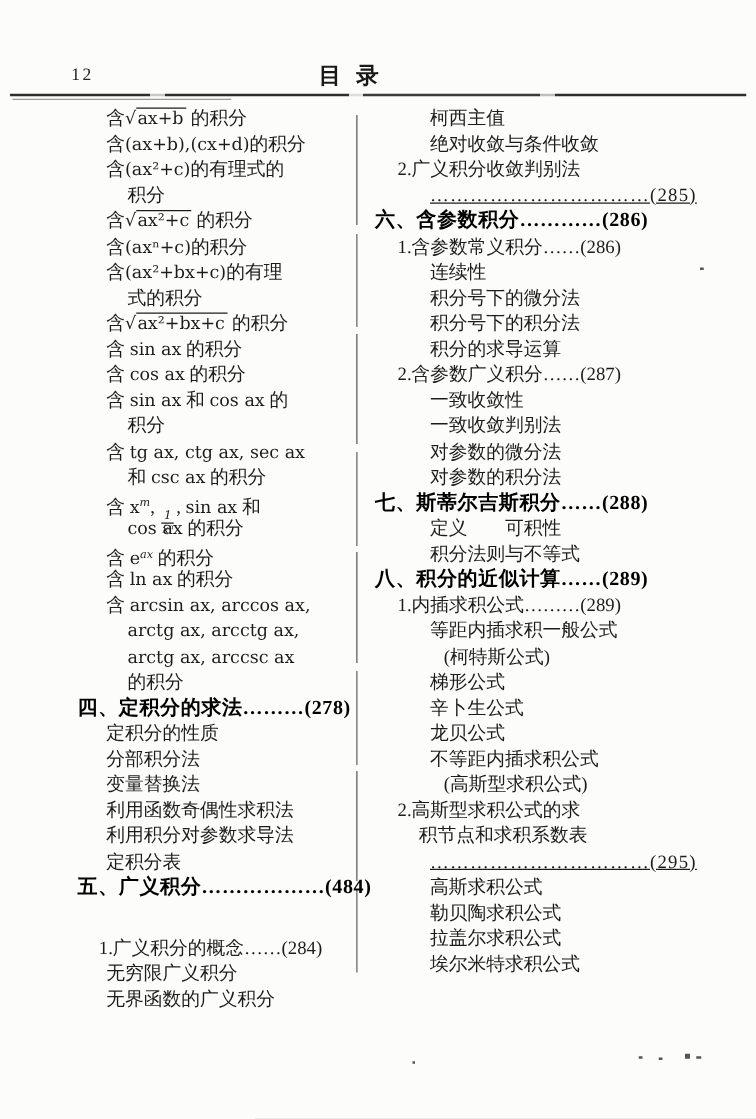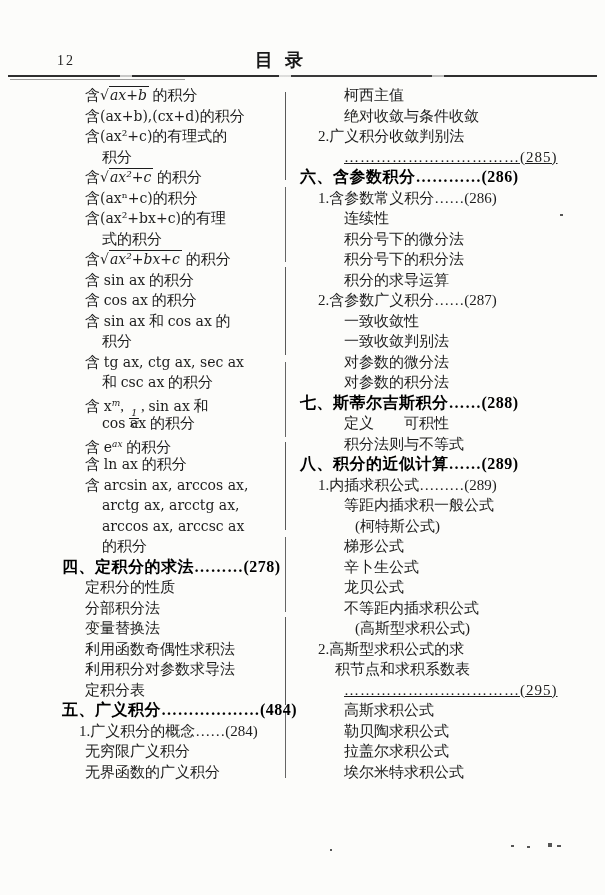--- a/index.html
+++ b/index.html
@@ -43,31 +43,31 @@
   .col{
     position:absolute;top:85px;
     font-size:15px;line-height:20.5px;color:#1c1c1c;
   }
   .col-left{left:62px;width:228px;}
   .col-right{left:300px;width:295px;}
   .line{height:20.5px;white-space:nowrap;}
   .t-heading{font-weight:bold;font-size:16px;letter-spacing:.5px;color:#000000;}
   .col-left  .t-item{padding-left:23px;}
   .col-left  .t-cont{padding-left:40px;}
-  .col-left  .t-num{padding-left:17px;}
+  .col-left  .t-num{padding-left:17px;margin-top:28px;}
   .col-right .t-item{padding-left:44px;}
   .col-right .t-cont2{padding-left:55px;}
   .col-right .t-num{padding-left:18px;}
   .col-right .t-numcont{padding-left:35px;}
   .col-right .t-dots{padding-left:44px;letter-spacing:1px;text-decoration:underline;}
   .m{font-family:"DejaVu Serif",serif;font-size:14px;}
   .sup{font-style:italic;font-family:"DejaVu Serif",serif;font-size:9px;vertical-align:5px;}
   .radsign{font-style:normal;font-family:"DejaVu Sans",sans-serif;font-size:14px;}
   .radicand{
-    font-style:italic;font-family:"DejaVu Serif",serif;font-size:14px;
+    font-family:"DejaVu Serif",serif;font-size:14px;
     border-top:1px solid #1c1c1c;padding:0 2px 0 1px;
   }
   .frac{
     display:inline-flex;flex-direction:column;align-items:center;
     vertical-align:-5px;font-size:9.5px;line-height:1.1;
     font-style:italic;font-family:"DejaVu Serif",serif;margin:0 1px;
   }
   .frac .fn{border-bottom:1px solid #1c1c1c;padding:0 2px;}
   .frac .fd{padding:0 1px;}
   .speck{position:absolute;background:#555;}
@@ -99,21 +99,21 @@
       <div class="line t-cont"><span>和 </span><span class="m">csc ax</span><span> 的积分</span></div>
       <div class="line t-item"><span>含 </span><span class="m">x</span><span class="sup">m</span><span>, </span><span class="frac">
           <span class="fn">1</span>
           <span class="fd">xⁿ</span>
         </span><span>, </span><span class="m">sin ax</span><span> 和</span></div>
       <div class="line t-cont"><span class="m">cos ax</span><span> 的积分</span></div>
       <div class="line t-item"><span>含 </span><span class="m">e</span><span class="sup">ax</span><span> 的积分</span></div>
       <div class="line t-item"><span>含 </span><span class="m">ln ax</span><span> 的积分</span></div>
       <div class="line t-item"><span>含 </span><span class="m">arcsin ax, arccos ax,</span></div>
       <div class="line t-cont"><span class="m">arctg ax, arcctg ax,</span></div>
-      <div class="line t-cont"><span class="m">arccos ax, arccsc ax</span></div>
+      <div class="line t-cont"><span class="m">arctg ax, arccsc ax</span></div>
       <div class="line t-cont"><span>的积分</span></div>
       <div class="line t-heading"><span>四、定积分的求法………(278)</span></div>
       <div class="line t-item"><span>定积分的性质</span></div>
       <div class="line t-item"><span>分部积分法</span></div>
       <div class="line t-item"><span>变量替换法</span></div>
       <div class="line t-item"><span>利用函数奇偶性求积法</span></div>
       <div class="line t-item"><span>利用积分对参数求导法</span></div>
       <div class="line t-item"><span>定积分表</span></div>
       <div class="line t-heading"><span>五、广义积分………………(484)</span></div>
       <div class="line t-num"><span>1.广义积分的概念……(284)</span></div>

